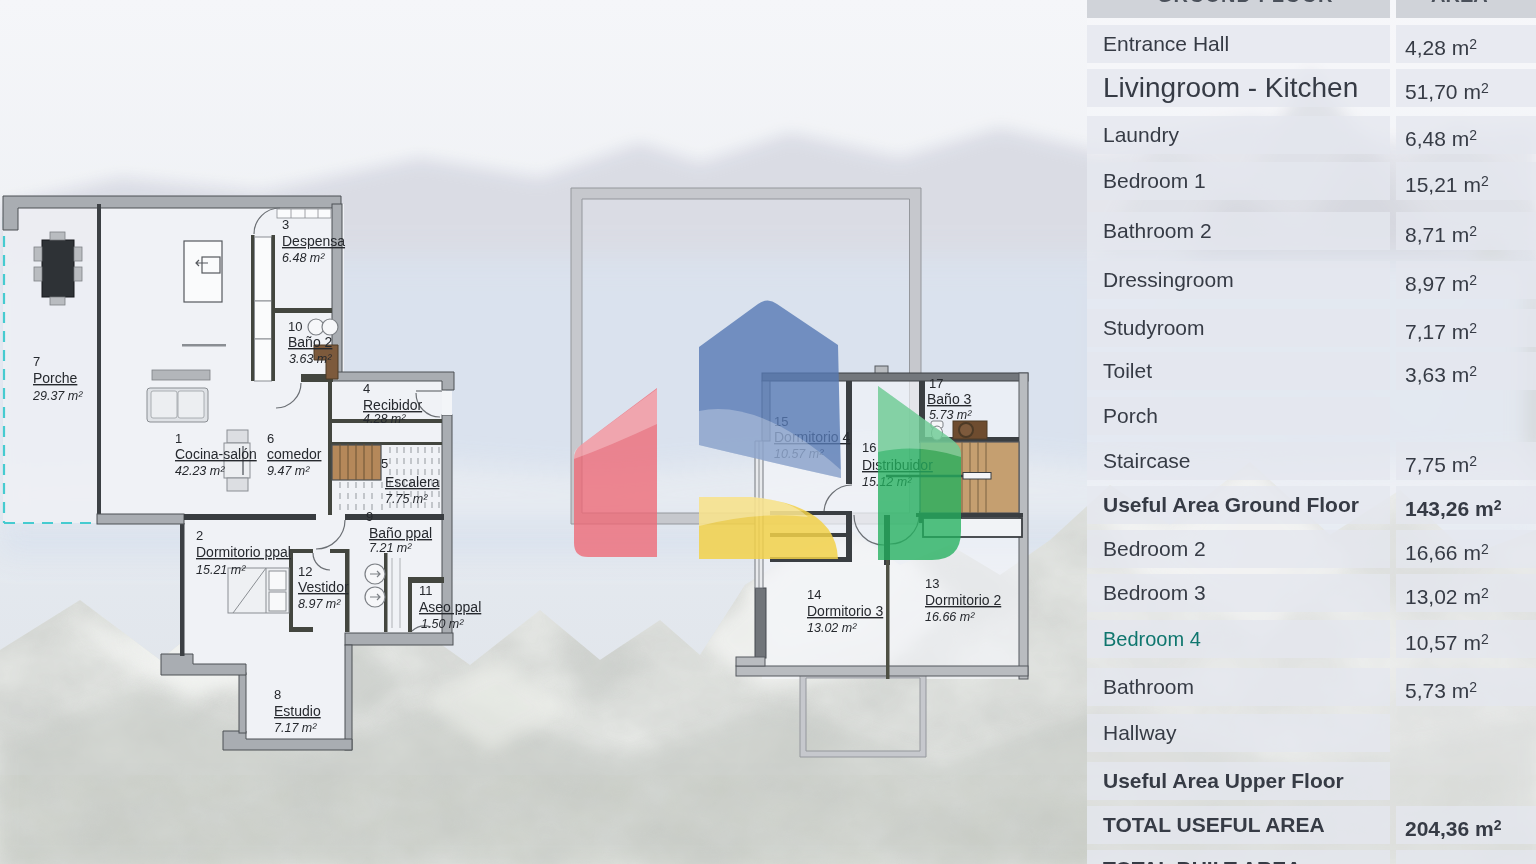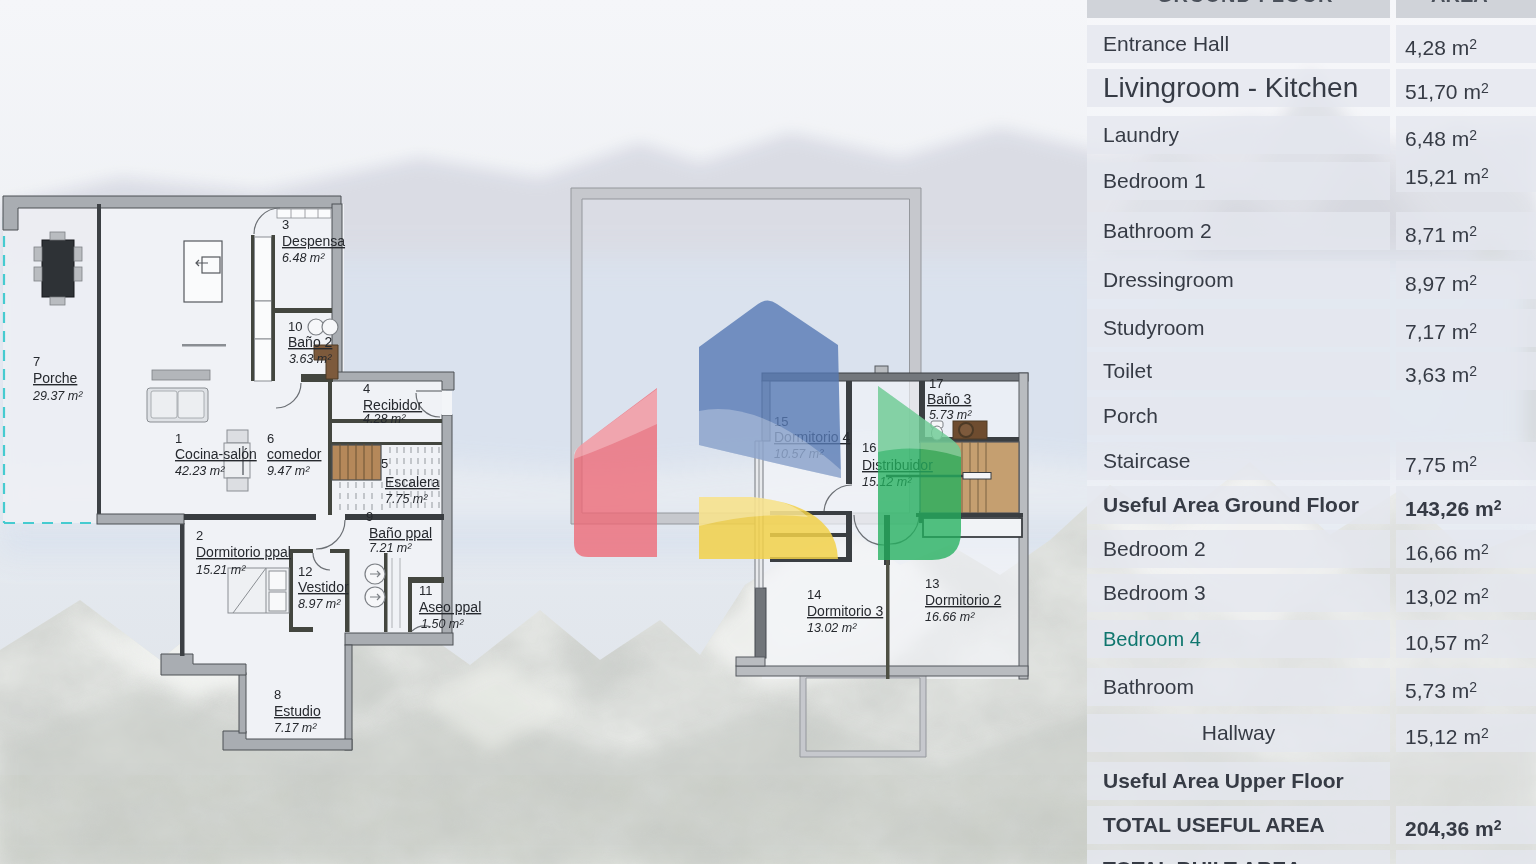--- a/index.html
+++ b/index.html
@@ -445,21 +445,21 @@
   <div style="position:absolute;left:0;top:25px;width:303px;height:38px;background:rgba(228,231,238,0.78);color:#363b45;font-size:21px;font-weight:normal;line-height:38px;padding-left:16px;box-sizing:border-box;white-space:nowrap;">Entrance Hall</div>
   <div style="position:absolute;left:309px;top:25px;width:140px;height:38px;background:rgba(228,231,238,0.78);color:#363b45;font-size:21px;font-weight:normal;line-height:38px;padding-left:9px;box-sizing:border-box;white-space:nowrap;">4,28 m<span style="font-size:14px;vertical-align:6px;">2</span></div>
 
   <div style="position:absolute;left:0;top:69px;width:303px;height:38px;background:rgba(228,231,238,0.78);color:#363b45;font-size:28px;font-weight:normal;line-height:38px;padding-left:16px;box-sizing:border-box;white-space:nowrap;">Livingroom - Kitchen</div>
   <div style="position:absolute;left:309px;top:69px;width:140px;height:38px;background:rgba(228,231,238,0.78);color:#363b45;font-size:21px;font-weight:normal;line-height:38px;padding-left:9px;box-sizing:border-box;white-space:nowrap;">51,70 m<span style="font-size:14px;vertical-align:6px;">2</span></div>
 
   <div style="position:absolute;left:0;top:116px;width:303px;height:38px;background:rgba(228,231,238,0.78);color:#363b45;font-size:21px;font-weight:normal;line-height:38px;padding-left:16px;box-sizing:border-box;white-space:nowrap;">Laundry</div>
   <div style="position:absolute;left:309px;top:116px;width:140px;height:38px;background:rgba(228,231,238,0.78);color:#363b45;font-size:21px;font-weight:normal;line-height:38px;padding-left:9px;box-sizing:border-box;white-space:nowrap;">6,48 m<span style="font-size:14px;vertical-align:6px;">2</span></div>
 
   <div style="position:absolute;left:0;top:162px;width:303px;height:38px;background:rgba(228,231,238,0.78);color:#363b45;font-size:21px;font-weight:normal;line-height:38px;padding-left:16px;box-sizing:border-box;white-space:nowrap;">Bedroom 1</div>
-  <div style="position:absolute;left:309px;top:154px;width:140px;height:38px;background:rgba(228,231,238,0.78);color:#363b45;font-size:21px;font-weight:normal;line-height:38px;padding-left:9px;box-sizing:border-box;white-space:nowrap;">15,21 m<span style="font-size:14px;vertical-align:6px;">2</span></div>
+  <div style="position:absolute;left:309px;top:162px;width:140px;height:38px;background:rgba(228,231,238,0.78);color:#363b45;font-size:21px;font-weight:normal;line-height:38px;padding-left:9px;box-sizing:border-box;white-space:nowrap;">15,21 m<span style="font-size:14px;vertical-align:6px;">2</span></div>
 
   <div style="position:absolute;left:0;top:212px;width:303px;height:38px;background:rgba(228,231,238,0.78);color:#363b45;font-size:21px;font-weight:normal;line-height:38px;padding-left:16px;box-sizing:border-box;white-space:nowrap;">Bathroom 2</div>
   <div style="position:absolute;left:309px;top:212px;width:140px;height:38px;background:rgba(228,231,238,0.78);color:#363b45;font-size:21px;font-weight:normal;line-height:38px;padding-left:9px;box-sizing:border-box;white-space:nowrap;">8,71 m<span style="font-size:14px;vertical-align:6px;">2</span></div>
 
   <div style="position:absolute;left:0;top:261px;width:303px;height:38px;background:rgba(228,231,238,0.78);color:#363b45;font-size:21px;font-weight:normal;line-height:38px;padding-left:16px;box-sizing:border-box;white-space:nowrap;">Dressingroom</div>
   <div style="position:absolute;left:309px;top:261px;width:140px;height:38px;background:rgba(228,231,238,0.78);color:#363b45;font-size:21px;font-weight:normal;line-height:38px;padding-left:9px;box-sizing:border-box;white-space:nowrap;">8,97 m<span style="font-size:14px;vertical-align:6px;">2</span></div>
 
   <div style="position:absolute;left:0;top:309px;width:303px;height:38px;background:rgba(228,231,238,0.78);color:#363b45;font-size:21px;font-weight:normal;line-height:38px;padding-left:16px;box-sizing:border-box;white-space:nowrap;">Studyroom</div>
   <div style="position:absolute;left:309px;top:309px;width:140px;height:38px;background:rgba(228,231,238,0.78);color:#363b45;font-size:21px;font-weight:normal;line-height:38px;padding-left:9px;box-sizing:border-box;white-space:nowrap;">7,17 m<span style="font-size:14px;vertical-align:6px;">2</span></div>
 
@@ -479,22 +479,21 @@
 
   <div style="position:absolute;left:0;top:574px;width:303px;height:38px;background:rgba(228,231,238,0.78);color:#363b45;font-size:21px;font-weight:normal;line-height:38px;padding-left:16px;box-sizing:border-box;white-space:nowrap;">Bedroom 3</div>
   <div style="position:absolute;left:309px;top:574px;width:140px;height:38px;background:rgba(228,231,238,0.78);color:#363b45;font-size:21px;font-weight:normal;line-height:38px;padding-left:9px;box-sizing:border-box;white-space:nowrap;">13,02 m<span style="font-size:14px;vertical-align:6px;">2</span></div>
 
   <div style="position:absolute;left:0;top:620px;width:303px;height:38px;background:rgba(228,231,238,0.78);color:#0f766e;font-size:20px;font-weight:normal;line-height:38px;padding-left:16px;box-sizing:border-box;white-space:nowrap;">Bedroom 4</div>
   <div style="position:absolute;left:309px;top:620px;width:140px;height:38px;background:rgba(228,231,238,0.78);color:#363b45;font-size:21px;font-weight:normal;line-height:38px;padding-left:9px;box-sizing:border-box;white-space:nowrap;">10,57 m<span style="font-size:14px;vertical-align:6px;">2</span></div>
 
   <div style="position:absolute;left:0;top:668px;width:303px;height:38px;background:rgba(228,231,238,0.78);color:#363b45;font-size:21px;font-weight:normal;line-height:38px;padding-left:16px;box-sizing:border-box;white-space:nowrap;">Bathroom</div>
   <div style="position:absolute;left:309px;top:668px;width:140px;height:38px;background:rgba(228,231,238,0.78);color:#363b45;font-size:21px;font-weight:normal;line-height:38px;padding-left:9px;box-sizing:border-box;white-space:nowrap;">5,73 m<span style="font-size:14px;vertical-align:6px;">2</span></div>
 
-  <div style="position:absolute;left:0;top:714px;width:303px;height:38px;background:rgba(228,231,238,0.78);color:#363b45;font-size:21px;font-weight:normal;line-height:38px;box-sizing:border-box;white-space:nowrap;text-align:center;">Hallway</div>
-  <div style="position:absolute;left:309px;top:714px;width:140px;height:38px;background:rgba(228,231,238,0.78);color:#363b45;font-size:21px;font-weight:normal;line-height:38px;padding-left:9px;box-sizing:border-box;white-space:nowrap;">15,12 m<span style="font-size:14px;vertical-align:6px;">2</span></div>
+  <div style="position:absolute;left:0;top:714px;width:303px;height:38px;background:rgba(228,231,238,0.78);color:#363b45;font-size:21px;font-weight:normal;line-height:38px;padding-left:16px;box-sizing:border-box;white-space:nowrap;">Hallway</div>
 
   <div style="position:absolute;left:0;top:762px;width:303px;height:38px;background:rgba(228,231,238,0.78);color:#363b45;font-size:21px;font-weight:bold;line-height:38px;padding-left:16px;box-sizing:border-box;white-space:nowrap;">Useful Area Upper Floor</div>
 
   <div style="position:absolute;left:0;top:806px;width:303px;height:38px;background:rgba(228,231,238,0.78);color:#363b45;font-size:21px;font-weight:bold;line-height:38px;padding-left:16px;box-sizing:border-box;white-space:nowrap;">TOTAL USEFUL AREA</div>
   <div style="position:absolute;left:309px;top:806px;width:140px;height:38px;background:rgba(228,231,238,0.78);color:#363b45;font-size:21px;font-weight:bold;line-height:38px;padding-left:9px;box-sizing:border-box;white-space:nowrap;">204,36 m<span style="font-size:14px;vertical-align:6px;">2</span></div>
 
   <div style="position:absolute;left:0;top:850px;width:303px;height:38px;background:rgba(228,231,238,0.78);color:#363b45;font-size:21px;font-weight:bold;line-height:38px;padding-left:16px;box-sizing:border-box;white-space:nowrap;">TOTAL BUILT AREA</div>
   <div style="position:absolute;left:309px;top:850px;width:140px;height:38px;background:rgba(228,231,238,0.78);color:#363b45;font-size:21px;font-weight:bold;line-height:38px;padding-left:9px;box-sizing:border-box;white-space:nowrap;">248,61 m<span style="font-size:14px;vertical-align:6px;">2</span></div>
 </div>
 

